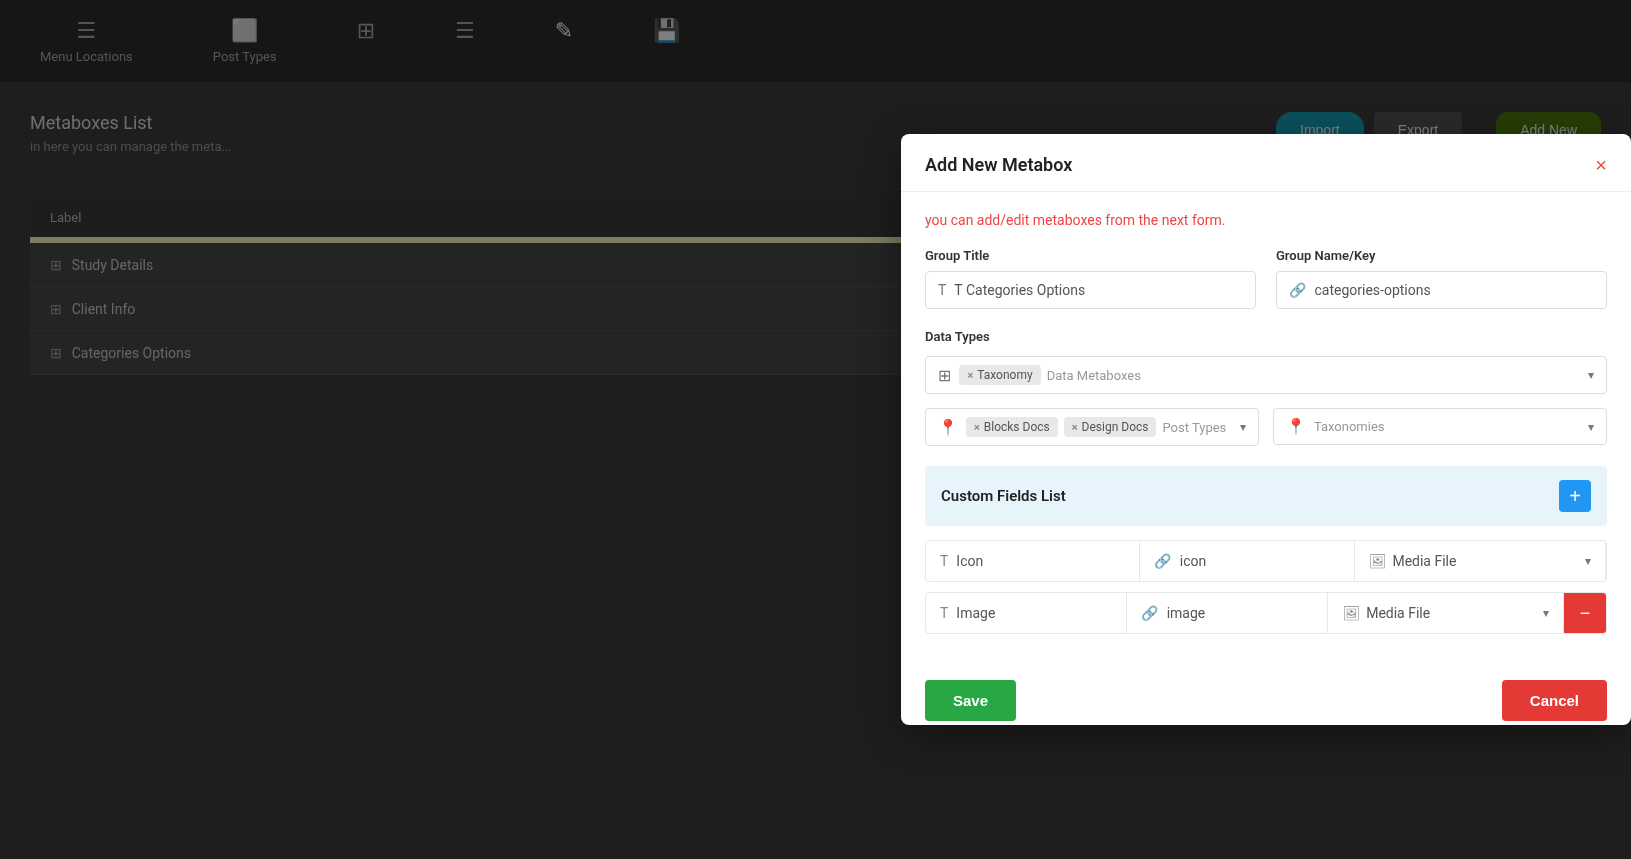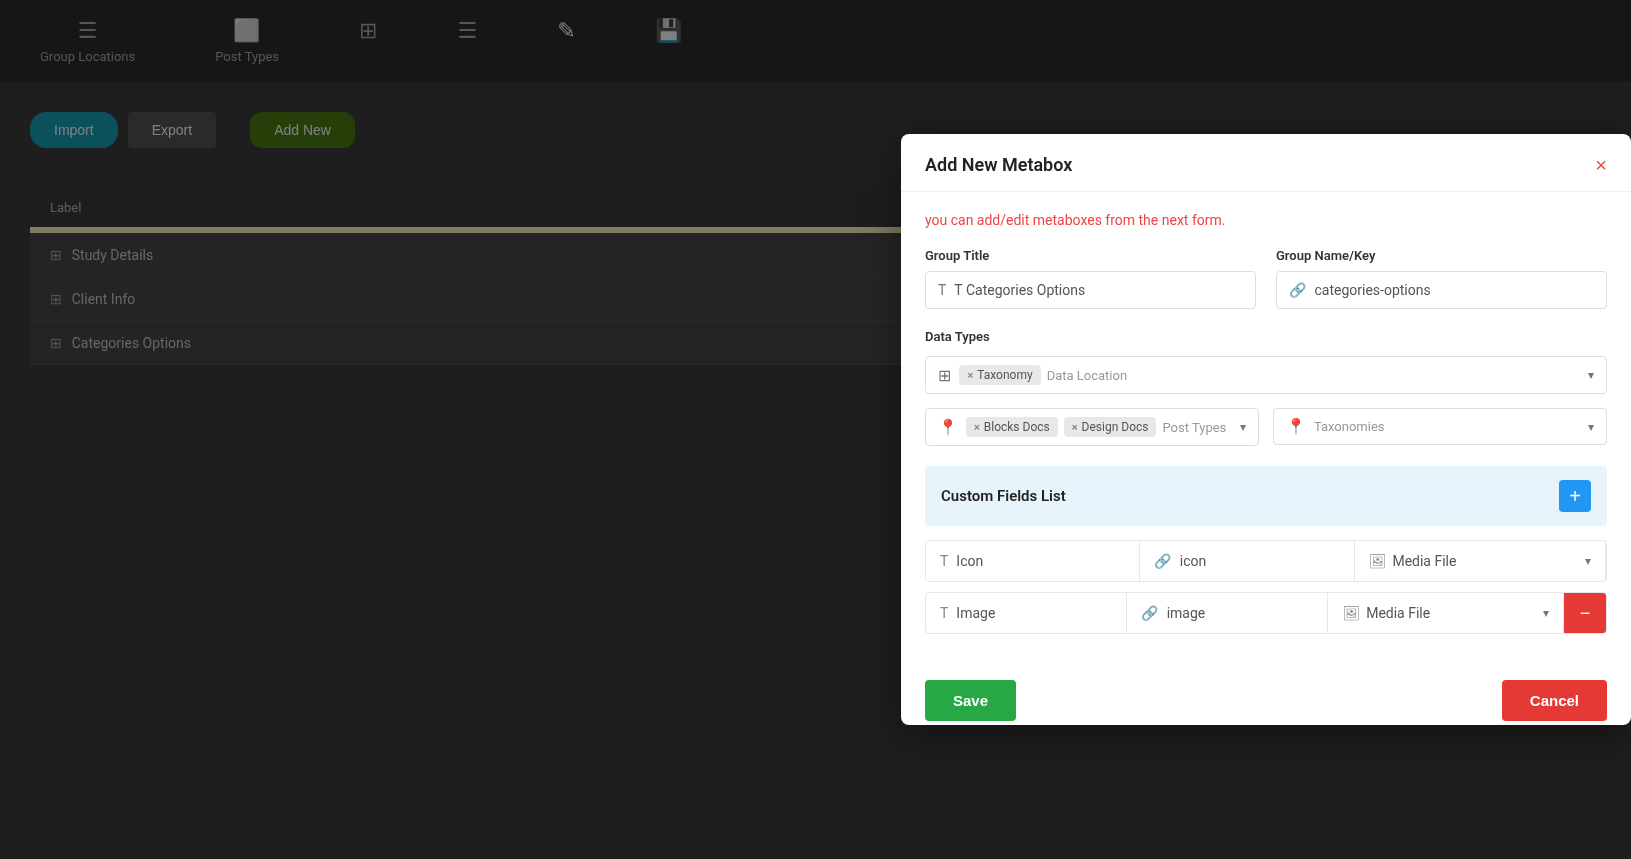--- a/index.html
+++ b/index.html
@@ -83,21 +83,21 @@
     .btn-save { background: #28a745; color: #fff; border: none; padding: 12px 28px; border-radius: 4px; font-size: 15px; font-weight: 600; cursor: pointer; }
     .btn-cancel { background: #e53935; color: #fff; border: none; padding: 12px 28px; border-radius: 4px; font-size: 15px; font-weight: 600; cursor: pointer; }
   </style>
 </head>
 <body>
 
 <div class="bg-content">
   <div class="top-nav">
     <div class="nav-item">
       <span class="nav-icon">☰</span>
-      <span>Group Locations</span>
+      <span>Menu Locations</span>
     </div>
     <div class="nav-item">
       <span class="nav-icon">⬜</span>
       <span>Post Types</span>
     </div>
     <div class="nav-item">
       <span class="nav-icon">⊞</span>
     </div>
     <div class="nav-item">
       <span class="nav-icon">☰</span>
@@ -105,20 +105,24 @@
     <div class="nav-item active">
       <span class="nav-icon">✎</span>
     </div>
     <div class="nav-item">
       <span class="nav-icon">💾</span>
     </div>
   </div>
 
   <div class="bg-main">
     <div style="display:flex;justify-content:space-between;align-items:flex-start;margin-bottom:20px;">
+      <div>
+        <div class="bg-section-title">Metaboxes List</div>
+        <div class="bg-section-sub">in here you can manage the meta...</div>
+      </div>
       <div class="bg-action-bar">
         <button class="btn-import">Import</button>
         <button class="btn-export">Export</button>
         <button class="btn-addnew">Add New</button>
       </div>
     </div>
     <div class="bg-table">
       <div class="bg-table-header">
         <span>Label</span>
       </div>
@@ -179,21 +183,21 @@
 
       <div class="data-types-row1">
         <div class="section-label">Data Types</div>
         <div class="tag-select">
           <span class="select-icon">⊞</span>
           <div class="tag-select-inner">
             <span class="tag">
               <span class="tag-x">×</span>
               <span>Taxonomy</span>
             </span>
-            <span class="tag-placeholder">Data Location</span>
+            <span class="tag-placeholder">Data Metaboxes</span>
           </div>
           <span class="select-arrow">▾</span>
         </div>
       </div>
 
       <div class="data-types-row2">
         <div class="row2-left">
           <div class="tag-select">
             <span class="select-icon">📍</span>
             <div class="tag-select-inner">

